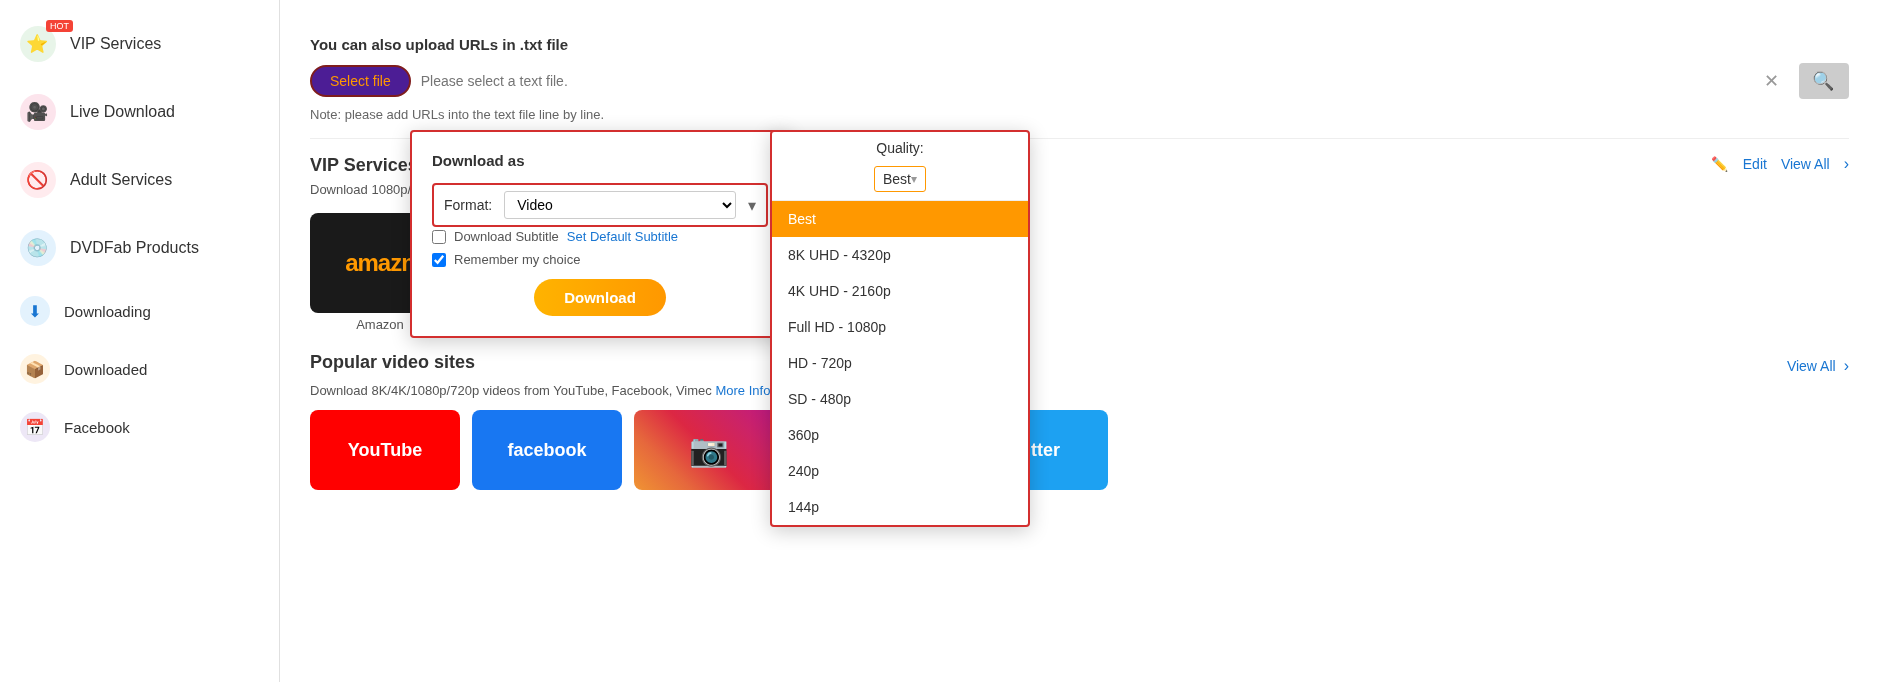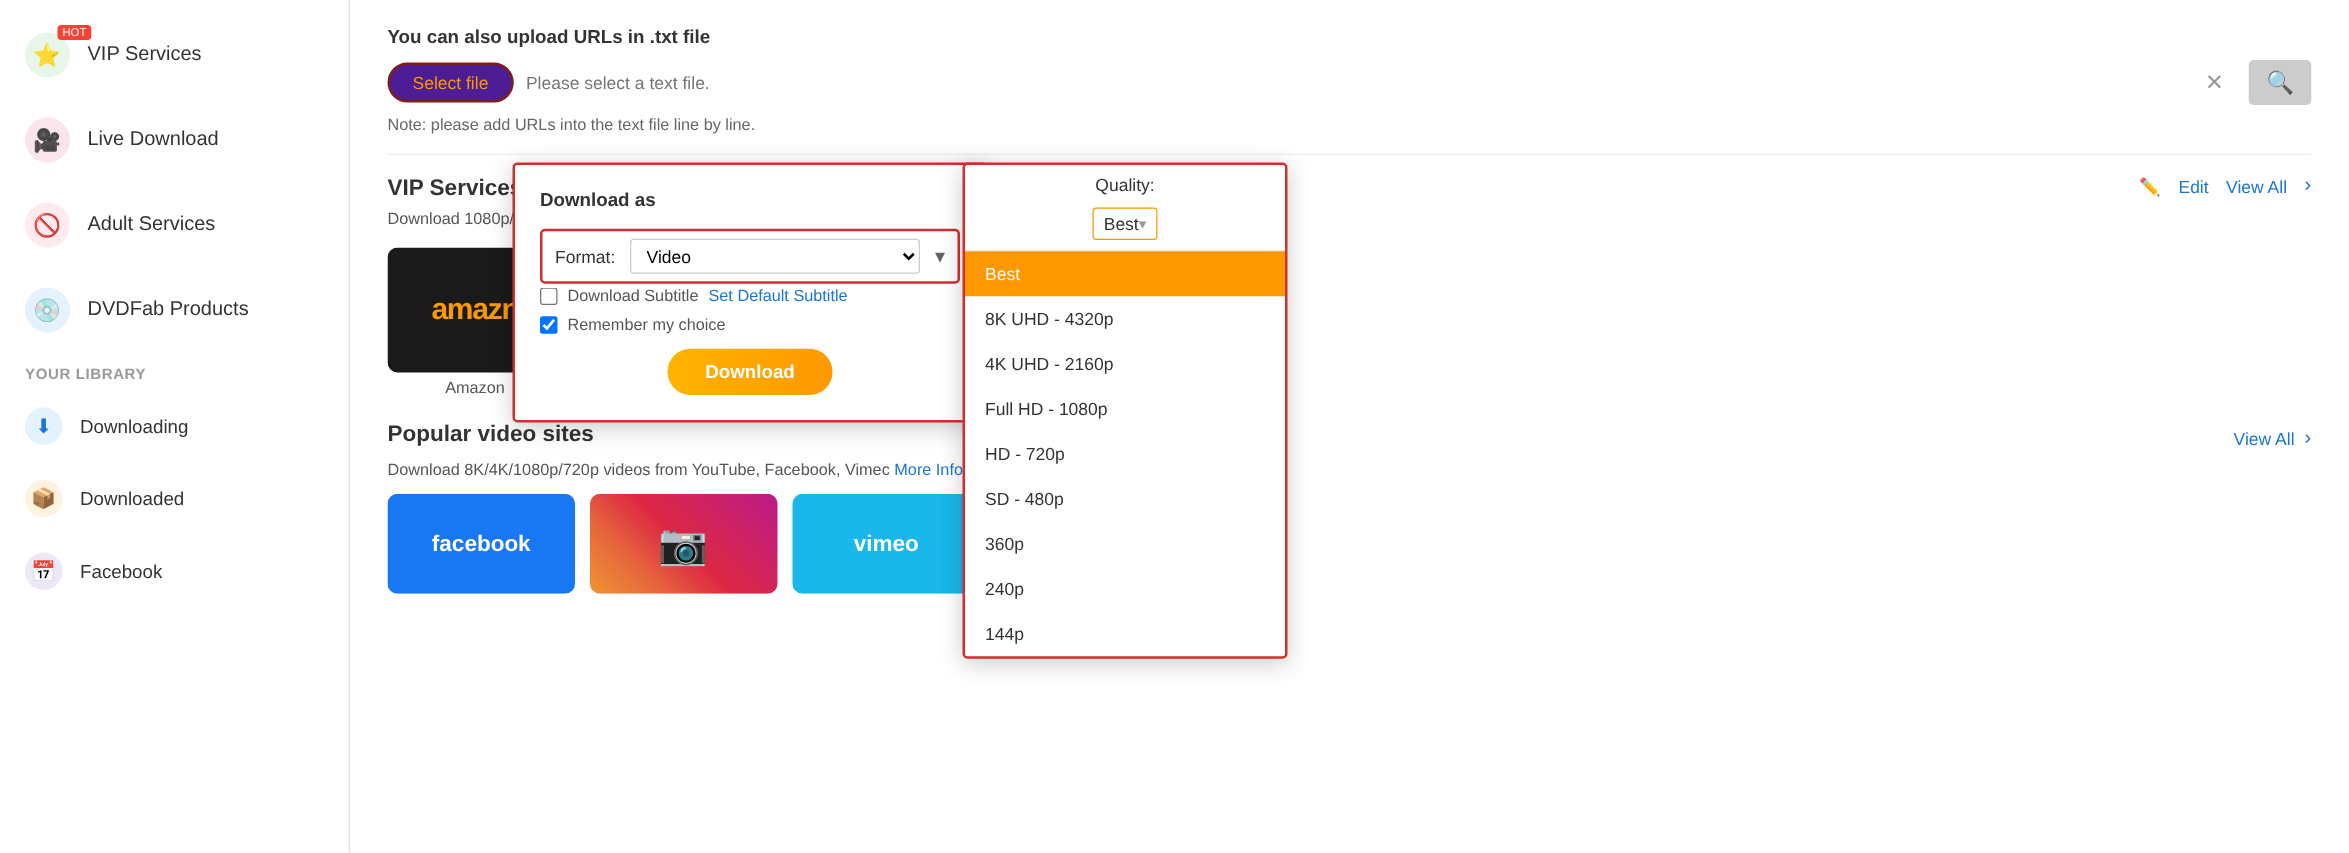--- a/index.html
+++ b/index.html
@@ -81,21 +81,21 @@
     }
     .icon-downloading { background: #e3f2fd; color: #1976d2; }
     .icon-downloaded { background: #fff3e0; color: #ff9800; }
     .icon-scheduled { background: #ede7f6; color: #7b1fa2; }
 
     
     .main-content {
       flex: 1;
       overflow-y: auto;
       background: #fff;
-      padding: 21px 30px;
+      padding: 36px 30px;
       position: relative;
     }
 
     
     .url-section {
       border-bottom: 1px solid #eee;
       padding-bottom: 16px;
       margin-bottom: 16px;
     }
     .url-title { font-size: 15px; font-weight: 600; color: #333; margin-bottom: 10px; }
@@ -339,21 +339,20 @@
   <div class="sidebar-item">
     <span class="sidebar-icon icon-adult">🚫</span>
     <span>Adult Services</span>
   </div>
 
   <div class="sidebar-item">
     <span class="sidebar-icon icon-dvdfab">💿</span>
     <span>DVDFab Products</span>
   </div>
 
-  <div class="sidebar-divider">YOUR LIBRARY</div>
 
   <div class="sidebar-lib-item">
     <span class="lib-icon icon-downloading">⬇</span>
     <span>Downloading</span>
   </div>
 
   <div class="sidebar-lib-item">
     <span class="lib-icon icon-downloaded">📦</span>
     <span>Downloaded</span>
   </div>
@@ -420,20 +419,23 @@
       <div style="display:flex;align-items:center;gap:8px;">
         <span style="color:#1976d2;font-size:14px;cursor:pointer;">View All</span>
         <span class="chevron-right">›</span>
       </div>
     </div>
     <div class="popular-desc">
       <span>Download 8K/4K/1080p/720p videos from YouTube, Facebook, Vimec</span>
       <span style="color:#1976d2;cursor:pointer;">More Info...</span>
     </div>
     <div class="site-cards-row">
+      <div class="site-card site-youtube">
+        <span>YouTube</span>
+      </div>
       <div class="site-card site-facebook">
         <span>facebook</span>
       </div>
       <div class="site-card site-instagram">
         <span style="font-size:32px;">📷</span>
       </div>
       <div class="site-card site-vimeo">
         <span>vimeo</span>
       </div>
       <div class="site-card site-twitter" style="overflow:hidden;">

